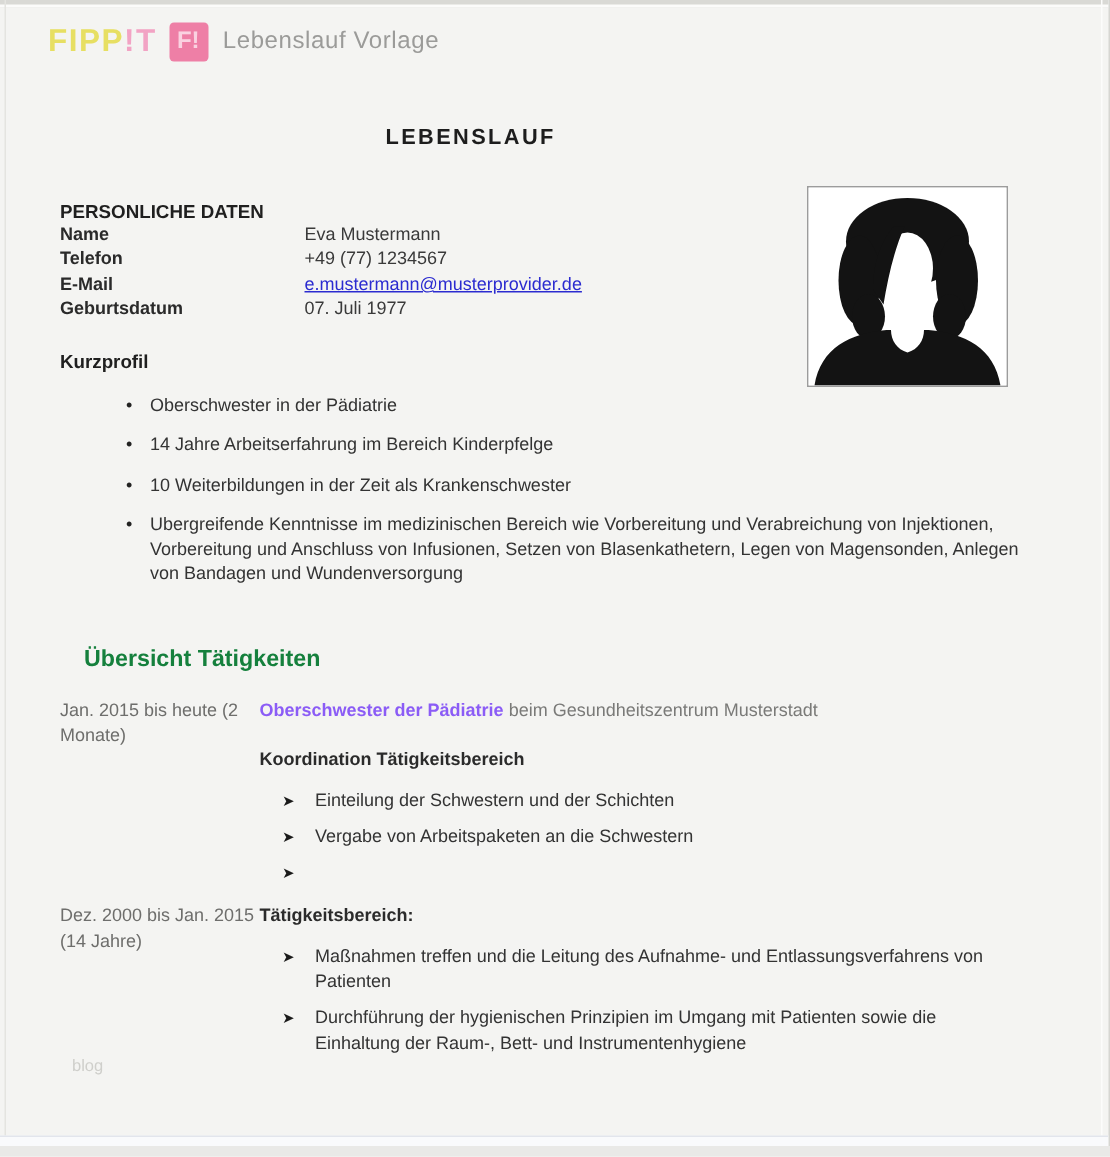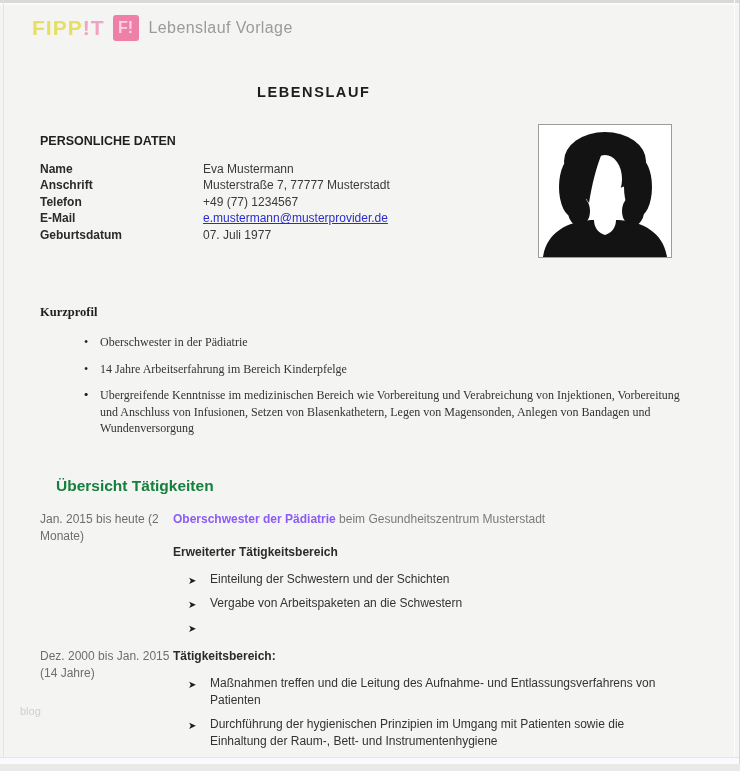--- a/index.html
+++ b/index.html
@@ -32,55 +32,55 @@
     margin:33px 0 0 0; padding-left:257px;
     font-size:14.5px; font-weight:bold; letter-spacing:1.6px; color:#1d1d1d;
   }
 
   .content { padding:0 36px 0 40px; }
 
   h2.sec { font-size:12.5px; font-weight:bold; color:#1f1f1f; margin:0; }
 
   
   .personal { margin-top:34px; }
-  .personal-rows { margin-top:13px; }
+  .personal-rows { }
   .prow { display:flex; line-height:16.4px; font-size:12px; }
   .prow .plabel { width:163px; font-weight:bold; color:#2a2a2a; }
   .prow .pvalue { color:#3a3a3a; }
   a.email { color:#2b2bd0; text-decoration:underline; }
 
   .photo-box {
     position:absolute; left:538px; top:124px; width:132px; height:132px;
     background:#ffffff; border:1px solid #9c9c9c; box-sizing:content-box;
   }
   .photo-box svg { display:block; }
 
   
-  .kurzprofil { margin-top:62px;font-family:Liberation Serif, serif; }
+  .kurzprofil { margin-top:20px; }
   ul.dots { list-style:none; margin:14px 0 0 0; padding:0 0 0 40px; }
   ul.dots li { position:relative; padding-left:20px; margin-bottom:10px;
                font-size:12px; line-height:16.5px; max-width:600px; color:#333; }
   ul.dots li .marker { position:absolute; left:4px; top:0; color:#222; }
 
   
   .uebersicht { margin-top:40px; }
   h2.big { font-size:15.5px; font-weight:bold; color:#15803d; margin:16px; }
   .entry { display:flex; margin-top:14px; font-size:12px; }
   .entry + .entry { margin-top:29px; }
   .period { width:133px; line-height:17px; color:#6e6e6c; }
   .entry-content { width:505px; }
   .role-line { line-height:17px; color:#7a7a78; }
   .role-line .bold { font-weight:bold; color:#8b5cf6; }
   .subheading { font-weight:bold; color:#2b2b2b; margin-top:16px; line-height:17px; }
   ul.arrows { list-style:none; margin:10px 0 0 15px; padding:0; }
   ul.arrows li { position:relative; padding-left:22px; margin-bottom:7px;
                  font-size:12px; line-height:17px; color:#333; }
   ul.arrows li .marker { position:absolute; left:0; top:1px; font-size:10px; color:#1a1a1a; }
 
-  .watermark { position:absolute; left:20px; top:705px; font-size:11px; color:#cfcfcb; }
+  .watermark { position:absolute; left:48px; top:705px; font-size:11px; color:#cfcfcb; }
 </style>
 </head>
 <body>
 
 <div class="page">
   <div class="top-edge"></div>
   <div class="left-edge"></div>
   <div class="right-edge-inner"></div>
 
   <header class="site-header">
@@ -96,56 +96,52 @@
   <div class="content">
 
     <section class="personal">
       <h2 class="sec">PERSONLICHE DATEN</h2>
       <div class="personal-rows">
         <div class="prow">
           <span class="plabel">Name</span>
           <span class="pvalue">Eva Mustermann</span>
         </div>
         <div class="prow">
-          <span class="plabel">Anschrift</span>
-          <span class="pvalue">Musterstraße 7, 77777 Musterstadt</span>
-        </div>
-        <div class="prow">
           <span class="plabel">Telefon</span>
           <span class="pvalue">+49 (77) 1234567</span>
         </div>
         <div class="prow">
           <span class="plabel">E-Mail</span>
           <span class="pvalue"><a href="#" class="email">e.mustermann@musterprovider.de</a></span>
         </div>
         <div class="prow">
           <span class="plabel">Geburtsdatum</span>
           <span class="pvalue">07. Juli 1977</span>
         </div>
       </div>
     </section>
 
     <section class="kurzprofil">
       <h2 class="sec">Kurzprofil</h2>
       <ul class="dots">
         <li><span class="marker">•</span><span>Oberschwester in der Pädiatrie</span></li>
         <li><span class="marker">•</span><span>14  Jahre Arbeitserfahrung im Bereich Kinderpfelge</span></li>
-        <li><span class="marker">•</span></li>
+        <li><span class="marker">•</span><span>10 Weiterbildungen in der Zeit als Krankenschwester</span></li>
         <li><span class="marker">•</span><span>Ubergreifende Kenntnisse im medizinischen Bereich wie Vorbereitung und Verabreichung von Injektionen, Vorbereitung und Anschluss von Infusionen, Setzen von Blasenkathetern, Legen von Magensonden, Anlegen von Bandagen und Wundenversorgung</span></li>
       </ul>
     </section>
 
     <section class="uebersicht">
       <h2 class="big">Übersicht Tätigkeiten</h2>
 
       <div class="entry">
         <div class="period">Jan. 2015  bis heute (2 Monate)</div>
         <div class="entry-content">
           <div class="role-line"><span class="bold">Oberschwester der Pädiatrie</span><span> beim Gesundheitszentrum Musterstadt</span></div>
-          <div class="subheading">Erweiterter Tätigkeitsbereich</div>
+          <div class="subheading">Koordination Tätigkeitsbereich</div>
           <ul class="arrows">
             <li><span class="marker">➤</span><span>Einteilung der Schwestern und der Schichten</span></li>
             <li><span class="marker">➤</span><span>Vergabe von Arbeitspaketen an die Schwestern</span></li>
             <li><span class="marker">➤</span></li>
           </ul>
         </div>
       </div>
 
       <div class="entry">
         <div class="period">Dez. 2000 bis Jan. 2015 (14 Jahre)</div>

